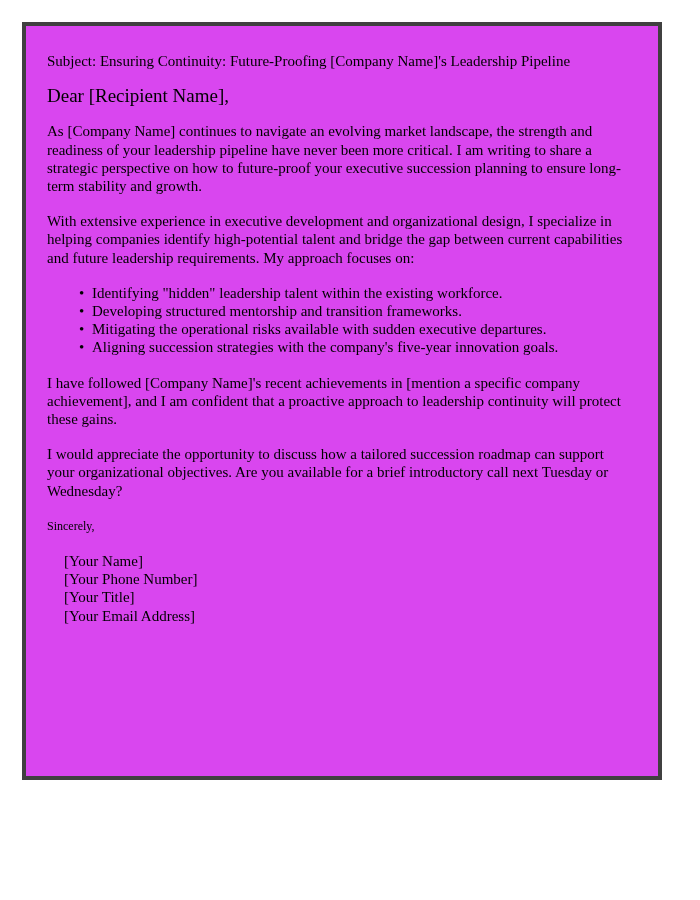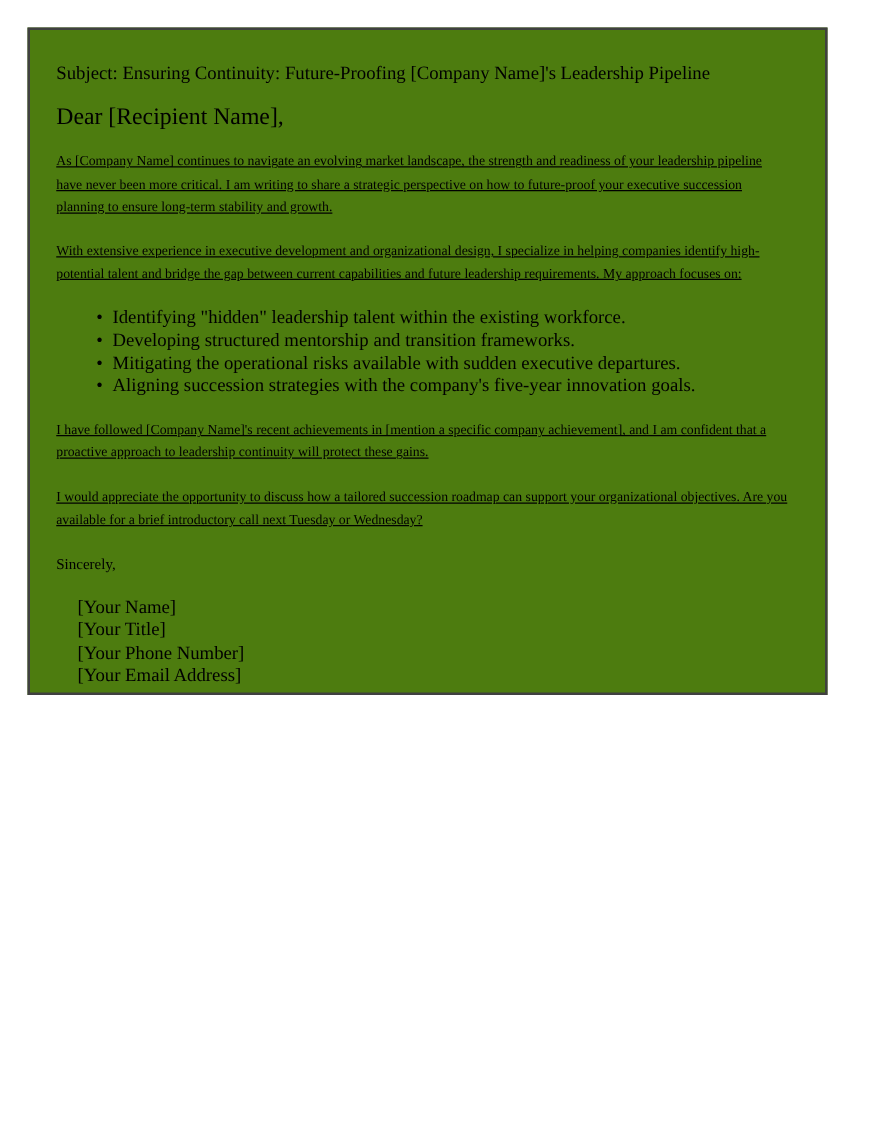--- a/index.html
+++ b/index.html
@@ -23,40 +23,39 @@
     height: 900px;
     background: #ffffff;
     box-sizing: border-box;
   }
 
   .letter-frame {
     position: absolute;
     left: 22px;
     top: 22px;
     width: 640px;
-    height: 534px;
-    border: 2px solid #404040;
-    background: #4d7c0f;
+    height: 758px;
+    border: 4px solid #404040;
+    background: #d946ef;
     box-sizing: border-box;
     overflow: hidden;
   }
 
   .letter-body {
     padding: 26px 30px 0 21px;
     box-sizing: border-box;
   }
 
   .para {
-    font-size: 11px;
+    font-size: 15px;
     line-height: 18.2px;
     margin: 0 0 17px 0;
     text-align: left;
     max-width: 589px;
     white-space: normal;
-    text-decoration: underline;
   }
 
   .subject-line {
     font-size: 15px;
     line-height: 18.2px;
     margin: 0 0 17px 0;
     max-width: 589px;
   }
 
   .salutation {
@@ -140,20 +139,20 @@
       </ul>
 
       <p class="para">I have followed [Company Name]'s recent achievements in [mention a specific company achievement], and I am confident that a proactive approach to leadership continuity will protect these gains.</p>
 
       <p class="para">I would appreciate the opportunity to discuss how a tailored succession roadmap can support your organizational objectives. Are you available for a brief introductory call next Tuesday or Wednesday?</p>
 
       <div class="closing">Sincerely,</div>
 
       <div class="signature-block">
         <div class="signature-line">[Your Name]</div>
+        <div class="signature-line">[Your Phone Number]</div>
         <div class="signature-line">[Your Title]</div>
-        <div class="signature-line">[Your Phone Number]</div>
         <div class="signature-line">[Your Email Address]</div>
       </div>
 
     </div>
   </div>
 </div>
 
 </body></html>

